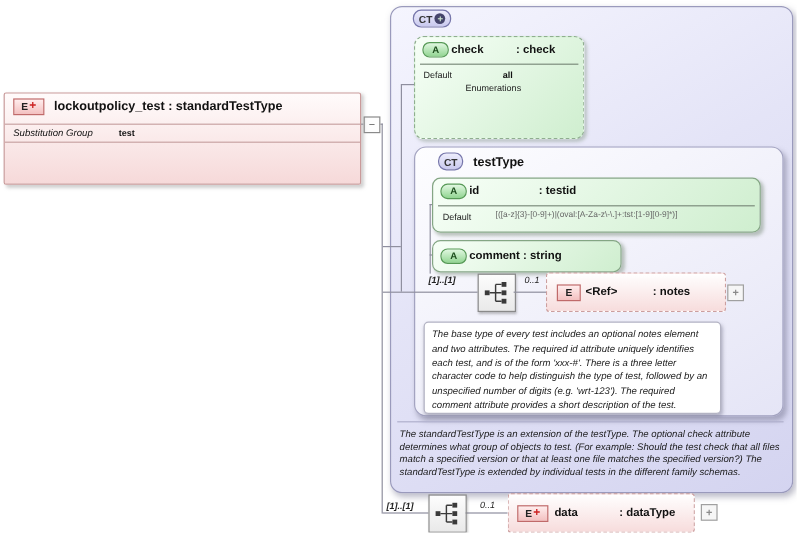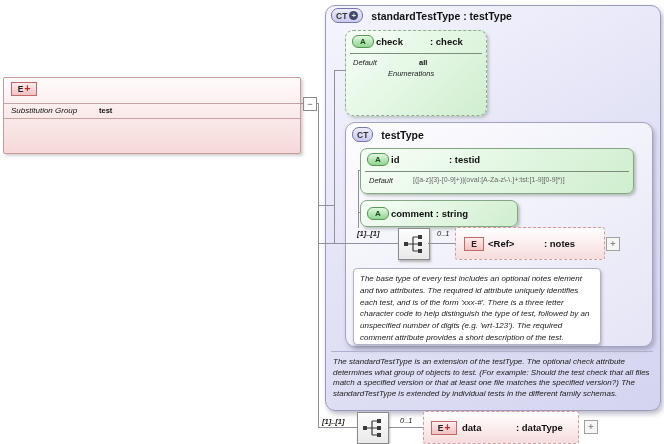--- a/index.html
+++ b/index.html
@@ -27,21 +27,21 @@
   .hsep{position:absolute;left:0;right:0;height:1px;background:#c9a3a3;}
 
   
   .stt-box{position:absolute;left:325px;top:5px;width:334px;height:404px;
            border:1px solid #9a9abc;border-radius:10px;
            background:linear-gradient(150deg,#f5f5fe 0%,#e4e4f7 45%,#d4d4f0 100%);
            box-shadow:2px 3px 5px rgba(120,120,145,.5);}
   .ct-badge{display:inline-flex;align-items:center;justify-content:center;gap:2px;
             height:13px;padding:0 4px;border:1px solid #7676aa;border-radius:7px;
             background:linear-gradient(#ededfc,#c9c9ee);
-            font-size:8.5px;font-weight:bold;color:#333;flex:none;}
+            font-size:8.5px;font-weight:bold;color:#333;flex:none;margin-left:13px;}
   .plusdisc{display:inline-block;width:9px;height:9px;border-radius:50%;
             background:#45456b;color:#cfe8cf;font-size:8px;line-height:9px;
             text-align:center;font-weight:bold;}
   .boxtitle{display:flex;align-items:center;gap:8px;}
   .boxtitle .t{font-size:10.5px;font-weight:bold;}
 
   
   .attr-green{background:linear-gradient(135deg,#f7fff7,#cfeecf);}
   .check-box{position:absolute;left:345px;top:30px;width:140px;height:84px;
              border:1px dashed #8fae8f;border-radius:8px;
@@ -51,21 +51,21 @@
           box-shadow:2px 2px 3px rgba(110,130,110,.45);}
   .comment-box{position:absolute;left:360px;top:200px;width:156px;height:25px;
           border:1px solid #84a684;border-radius:7px;
           box-shadow:2px 2px 3px rgba(110,130,110,.45);}
   .a-badge{display:inline-flex;align-items:center;justify-content:center;
            width:20px;height:11px;border:1px solid #569956;border-radius:6px;
            background:linear-gradient(#e0f7e0,#92d592);
            font-size:8px;font-weight:bold;color:#1d4d1d;flex:none;}
   .attr-name{position:absolute;font-size:9.5px;font-weight:bold;}
   .gsep{position:absolute;left:4px;right:4px;height:1px;background:#7d8d7d;}
-  .facet-label{position:absolute;font-size:7.5px;font-style:italic;color:#222;text-align:center;}
+  .facet-label{position:absolute;font-size:7.5px;color:#222;text-align:center;}
   .facet-val{position:absolute;font-size:7.5px;font-weight:bold;color:#111;}
   .enum-list{position:absolute;font-size:7.5px;color:#8a8a8a;line-height:10.8px;}
   .pattern-val{position:absolute;font-size:7px;color:#666;white-space:nowrap;}
 
   
   .tt-box{position:absolute;left:345px;top:122px;width:306px;height:223px;
           border:1px solid #a3a3c0;border-radius:10px;
           background:linear-gradient(150deg,#fdfdff,#e5e5f6);
           box-shadow:2px 3px 4px rgba(120,120,145,.5);}
 
@@ -102,21 +102,20 @@
 <body>
 
 <div class="canvas">
 
   <div class="stt-box"></div>
   <div class="boxtitle abs" style="left:331px;top:8px;">
     <span class="ct-badge">
       <span>CT</span>
       <span class="plusdisc">+</span>
     </span>
-    <span class="t">standardTestType : testType</span>
   </div>
 
   <div class="check-box attr-green">
     <span class="a-badge abs" style="left:6px;top:4px;">
       <span>A</span>
     </span>
     <span class="attr-name" style="left:30px;top:5px;">check</span>
     <span class="attr-name" style="left:84px;top:5px;">: check</span>
     <div class="gsep" style="top:22px;"></div>
     <span class="facet-label" style="left:7px;top:27px;">Default</span>
@@ -195,20 +194,21 @@
   <div class="minus-box">
     <span>−</span>
   </div>
 
   <div class="elem-box">
     <div class="elem-title">
       <span class="e-badge">
         <span>E</span>
         <span class="plus-red">+</span>
       </span>
+      <span class="t">lockoutpolicy_test : standardTestType</span>
     </div>
     <div class="hsep" style="top:25px;"></div>
     <span class="abs it sm" style="left:7px;top:28px;">Substitution Group</span>
     <span class="abs b" style="left:95px;top:28px;font-size:7.5px;">test</span>
     <div class="hsep" style="top:40px;"></div>
   </div>
 
   <span class="card" style="left:322px;top:417px;">[1]..[1]</span>
   <div class="seq-icon" style="left:357px;top:412px;">
     <svg width="30" height="30" viewBox="0 0 30 30">

